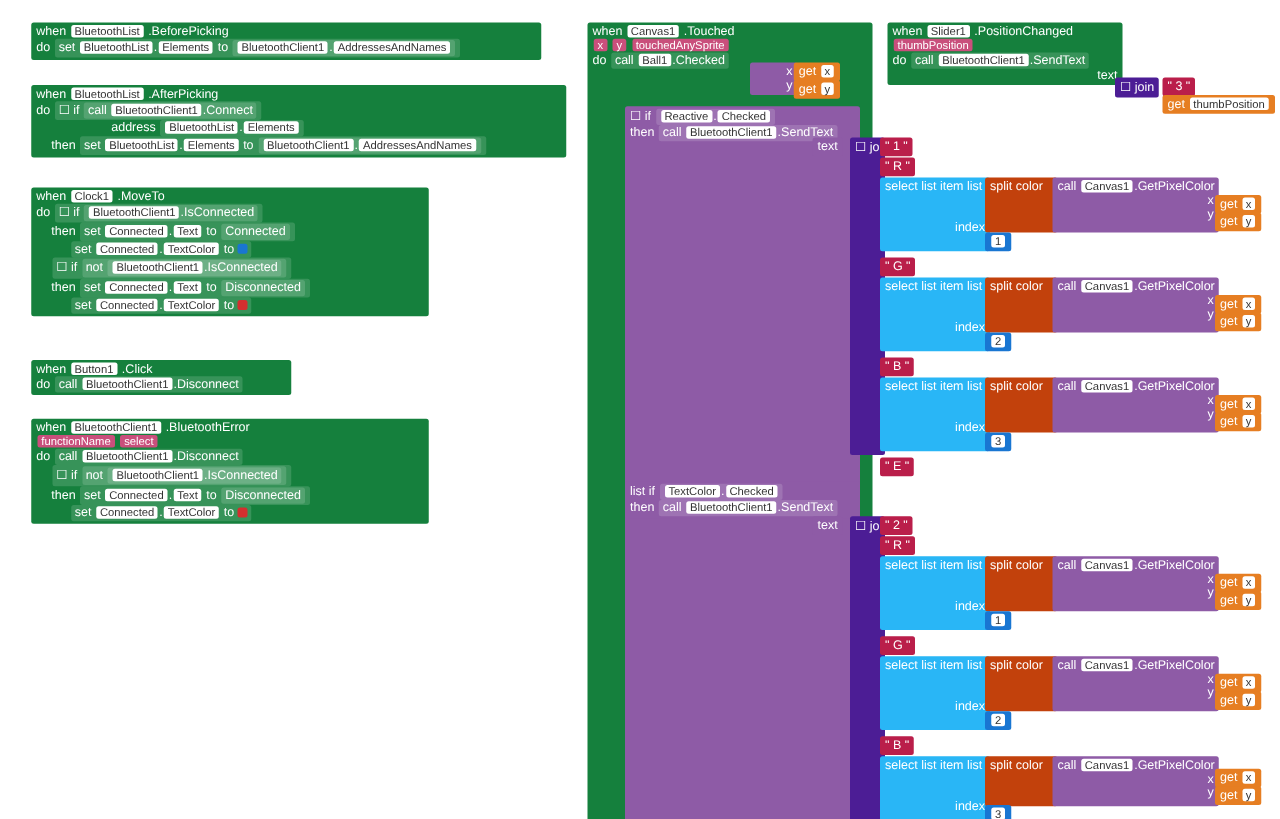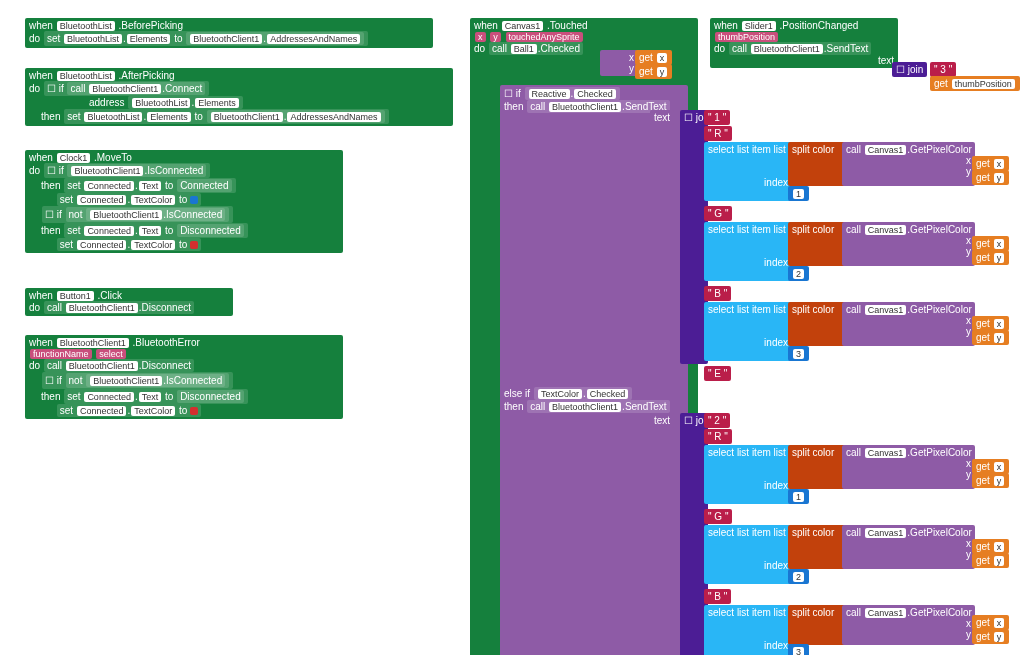--- a/index.html
+++ b/index.html
@@ -105,21 +105,21 @@
 <div class="blk crimson" style="left:694px;top:276px">" B "</div>
 <div class="blk cyan" style="left:694px;top:292px;width:80px;height:55px"><span>select list item</span> <span>list</span><br><br><br><span style="float:right">index</span></div>
 <div class="blk gray" style="left:778px;top:292px;width:50px;height:40px"><span>split color</span></div>
 <div class="blk purple" style="left:832px;top:292px;width:125px;height:40px"><span>call</span> <span class="field">Canvas1</span>.<span>GetPixelColor</span><br><span style="float:right"><span>x</span><br><span>y</span></span></div>
 <div class="blk orange" style="left:962px;top:306px"><span>get</span> <span class="field">x</span></div>
 <div class="blk orange" style="left:962px;top:320px"><span>get</span> <span class="field">y</span></div>
 <div class="blk" style="left:778px;top:336px;background:#1976d2"><span class="field">3</span></div>
 <div class="blk crimson" style="left:694px;top:356px">" E "</div>
 
 <div class="blk purple" style="left:490px;top:375px;width:180px">
-<span>else if</span> <span class="inner lightgreen"><span class="field">TextColor</span>.<span class="field">Checked</span></span><br>
+<span>list if</span> <span class="inner lightgreen"><span class="field">TextColor</span>.<span class="field">Checked</span></span><br>
 <span>then</span> <span class="inner purple"><span>call</span> <span class="field">BluetoothClient1</span>.<span>SendText</span></span>
 </div>
 <div class="blk purple" style="left:640px;top:403px"><span>text</span></div>
 <div class="blk pink" style="left:670px;top:403px;width:20px;height:245px">☐ <span>join</span></div>
 
 <div class="blk crimson" style="left:694px;top:403px">" 2 "</div>
 <div class="blk crimson" style="left:694px;top:419px">" R "</div>
 <div class="blk cyan" style="left:694px;top:435px;width:80px;height:55px"><span>select list item</span> <span>list</span><br><br><br><span style="float:right">index</span></div>
 <div class="blk gray" style="left:778px;top:435px;width:50px;height:40px"><span>split color</span></div>
 <div class="blk purple" style="left:832px;top:435px;width:125px;height:40px"><span>call</span> <span class="field">Canvas1</span>.<span>GetPixelColor</span><br><span style="float:right"><span>x</span><br><span>y</span></span></div>

